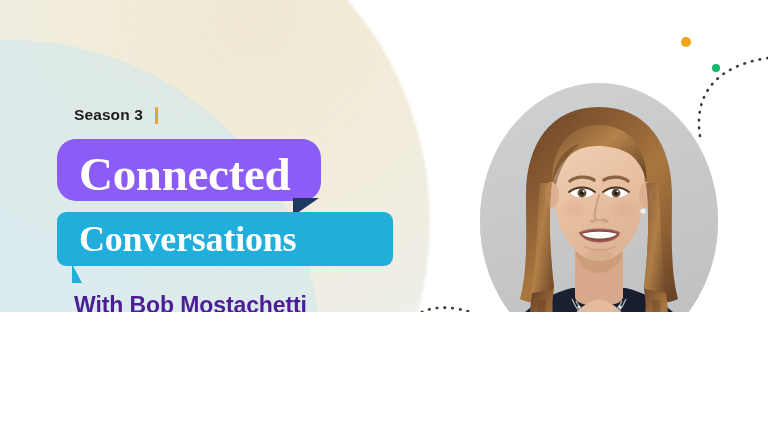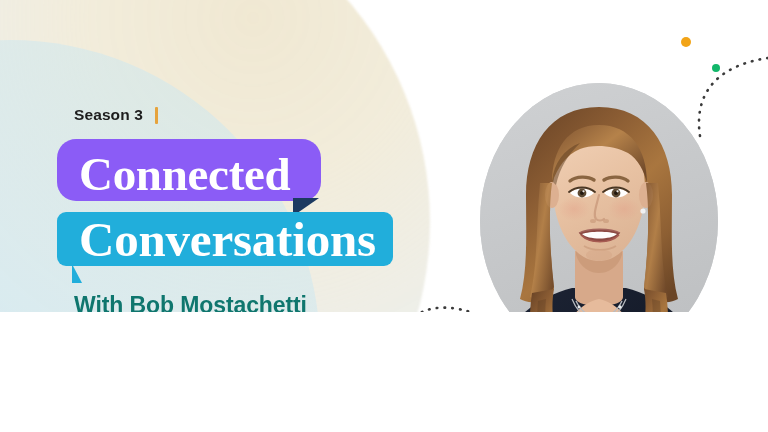--- a/index.html
+++ b/index.html
@@ -104,42 +104,42 @@
     border-right:26px solid transparent;
   }
   .bubble-cyan {
     left:57px;
     top:212px;
     width:336px;
     height:54px;
     background:#21AEDB;
     border-radius:9px;
     padding-left:22px;
-    font-size:49px;
+    font-size:36px;
     letter-spacing:-0.2px;
   }
   .tail-cyan {
     position:absolute;
     left:72px;
     top:264px;
     width:0; height:0;
     border-left:10px solid #21AEDB;
     border-right:20px solid transparent;
     border-bottom:19px solid transparent;
     transform:scaleY(-1);
   }
 
   
   .host {
     position:absolute;
     left:74px;
     top:292px;
     font-size:23px;
     font-weight:bold;
-    color:#0f766e;
+    color:#4c1d95;
     letter-spacing:-0.1px;
     white-space:nowrap;
   }
 
   
   .portrait {
     position:absolute;
     left:480px;
     top:83px;
     width:238px;

